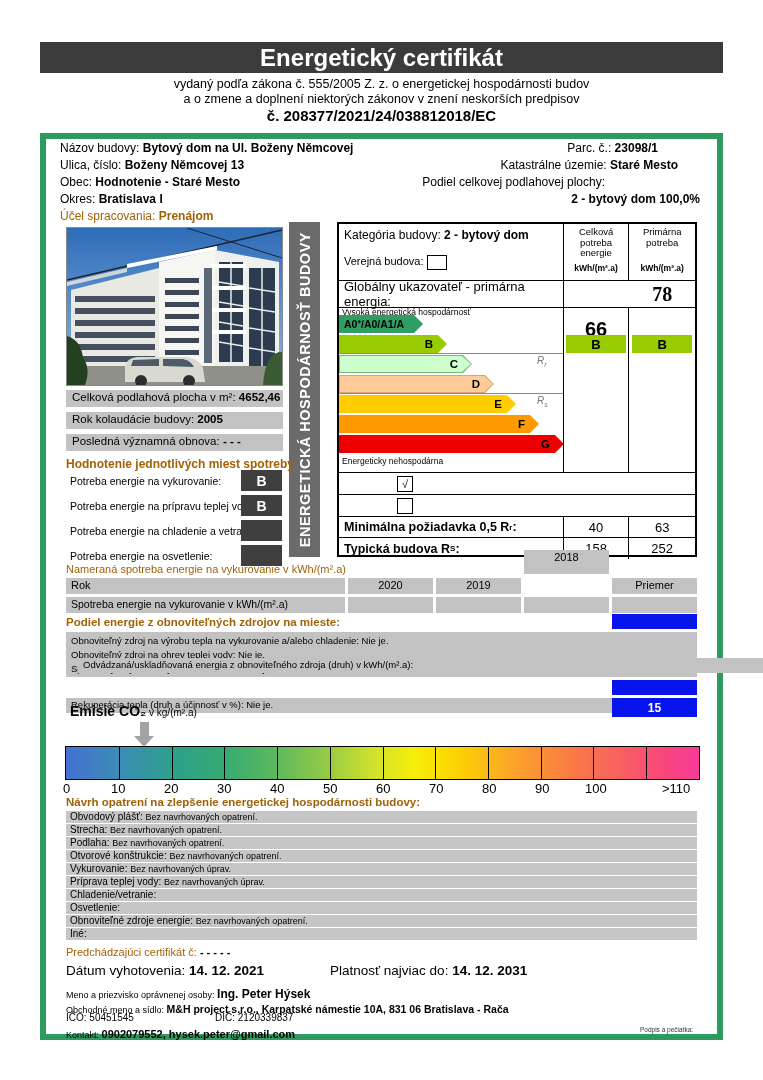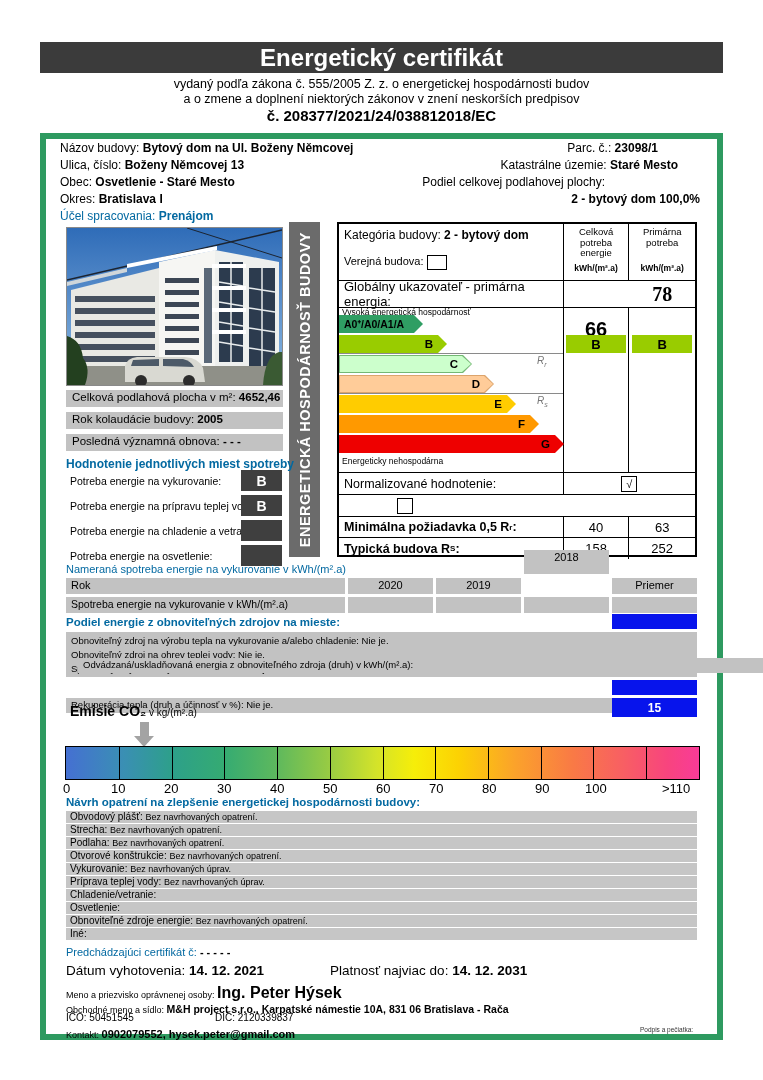--- a/index.html
+++ b/index.html
@@ -1,19 +1,19 @@
 <!DOCTYPE html>
 <html><head>
 <meta charset="utf-8">
 <style>
   * { margin:0; padding:0; box-sizing:border-box; }
   body { background:#fff; font-family:"Liberation Sans", sans-serif; }
   .page { position:relative; width:763px; height:1080px; background:#fff; overflow:hidden; color:#000; }
   .abs { position:absolute; }
-  .blue { color:#0369a1; }
+  .blue { color:#a16207; }
   .b { font-weight:bold; }
   .center { text-align:center; }
 
   
   .title-bar { left:40px; top:42px; width:683px; height:31px; background:#3b3b3b; color:#fff;
                display:flex; align-items:center; justify-content:center; font-size:24px; font-weight:bold; }
   .sub1 { left:40px; top:77px; width:683px; font-size:12.5px; text-align:center; }
   .sub2 { left:40px; top:92px; width:683px; font-size:12.5px; text-align:center; }
   .certno { left:40px; top:107px; width:683px; font-size:15px; font-weight:bold; text-align:center; }
 
@@ -93,21 +93,21 @@
 
   <div class="abs frame"></div>
 
   <div class="abs info-line" style="left:60px; top:141px;">
     <span>Názov budovy: </span><span class="b">Bytový dom na Ul. Boženy Němcovej</span>
   </div>
   <div class="abs info-line" style="left:60px; top:158px;">
     <span>Ulica, číslo: </span><span class="b">Boženy Němcovej 13</span>
   </div>
   <div class="abs info-line" style="left:60px; top:175px;">
-    <span>Obec: </span><span class="b">Osvetlenie - Staré Mesto</span>
+    <span>Obec: </span><span class="b">Hodnotenie - Staré Mesto</span>
   </div>
   <div class="abs info-line" style="left:60px; top:192px;">
     <span>Okres: </span><span class="b">Bratislava I</span>
   </div>
   <div class="abs info-line blue" style="left:60px; top:209px;">
     <span>Účel spracovania: </span><span class="b">Prenájom</span>
   </div>
   <div class="abs info-line" style="right:105px; top:141px;">
     <span>Parc. č.: </span><span class="b">23098/1</span>
   </div>
@@ -251,21 +251,20 @@
       </div>
       <div class="tc" style="align-items:flex-start;">
           <div class="bcell">B</div>
         </div>
       <div class="tc last" style="align-items:flex-start;">
           <div class="bcell">B</div>
         </div>
     </div>
 
     <div class="trow" style="height:22px;">
-      <div class="tlabel" style="display:flex; align-items:center; padding-left:5px; font-size:12.5px;">Normalizované hodnotenie:</div>
       <div class="tcomb">
           <div class="chkbox2">√</div>
         </div>
     </div>
 
     <div class="trow" style="height:22px;">
       <div class="tcomb">
           <div class="chkbox2"></div>
         </div>
     </div>
@@ -384,21 +383,21 @@
   <div class="abs" style="left:66px; top:946px; font-size:11px;">
     <span class="blue">Predchádzajúci certifikát č: </span><span class="b">- - - - -</span>
   </div>
   <div class="abs" style="left:66px; top:963px; font-size:13.5px;">
     <span>Dátum vyhotovenia: </span><span class="b">14. 12. 2021</span>
   </div>
   <div class="abs" style="left:330px; top:963px; font-size:13.5px;">
     <span>Platnosť najviac do: </span><span class="b">14. 12. 2031</span>
   </div>
   <div class="abs" style="left:66px; top:984px;">
-    <span class="foot-small">Meno a priezvisko oprávnenej osoby: </span><span class="b" style="font-size:16px;">Ing. Peter Hýsek</span>
+    <span class="foot-small">Meno a priezvisko oprávnenej osoby: </span><span class="b" style="font-size:12px;">Ing. Peter Hýsek</span>
   </div>
   <div class="abs" style="left:66px; top:999px;">
     <span class="foot-small">Obchodné meno a sídlo: </span><span class="b" style="font-size:10.5px;">M&amp;H project s.r.o., Karpatské námestie 10A, 831 06 Bratislava - Rača</span>
   </div>
   <div class="abs" style="left:66px; top:1012px; font-size:10px;">
     <span>IČO: </span><span>50451545</span>
   </div>
   <div class="abs" style="left:215px; top:1012px; font-size:10px;">
     <span>DIČ: </span><span>2120339837</span>
   </div>

